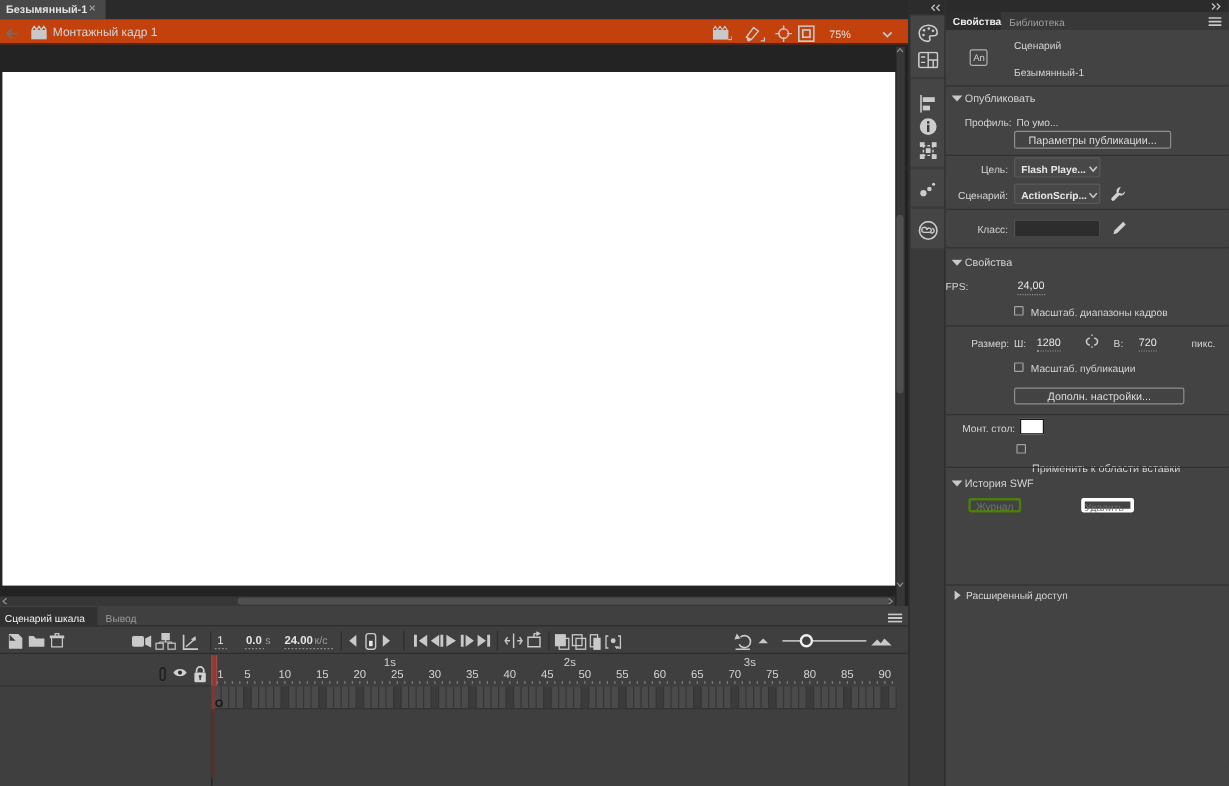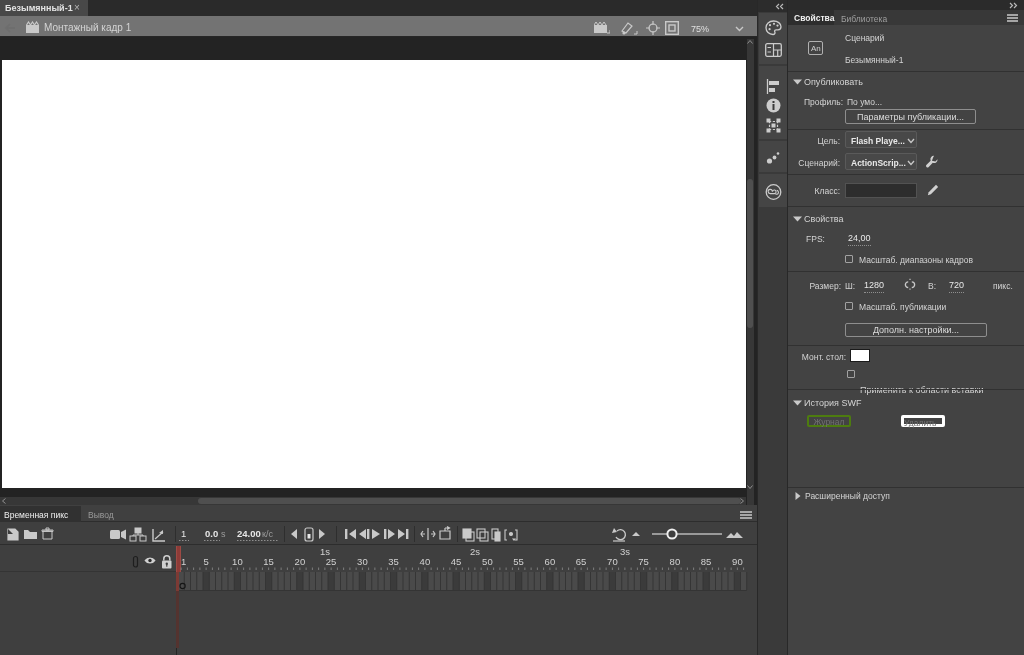--- a/index.html
+++ b/index.html
@@ -16,21 +16,21 @@
 
   <div class="abs" id="main" style="left:0;top:0;width:757px;height:655px;background:#232323;">
 
     <div class="abs" style="left:0;top:0;width:757px;height:16px;background:#2a2a2a;">
       <div class="abs" style="left:0;top:0;width:88px;height:16px;background:#484848;">
         <span class="abs" style="left:5px;top:3px;color:#e3e3e3;font-size:9px;font-weight:bold;">Безымянный-1</span>
         <span class="abs" style="left:74px;top:2px;color:#b4b4b4;font-size:10px;">×</span>
       </div>
     </div>
 
-    <div class="abs" id="editbar" style="left:0;top:16px;width:757px;height:21px;background:#737373;border-bottom:1px solid #262626;text-align:center;">
+    <div class="abs" id="editbar" style="left:0;top:16px;width:757px;height:21px;background:#c2410c;border-bottom:1px solid #262626;text-align:center;">
       <svg class="abs" style="left:4px;top:7px;" width="12" height="10" viewBox="0 0 12 10">
         <path d="M6 1 L2 5 L6 9 M2 5 L11 5" stroke="#6e6e6e" stroke-width="1.6" fill="none"></path>
       </svg>
       <svg class="abs" style="left:26px;top:5px;" width="13" height="12" viewBox="0 0 13 12">
         <rect x="0.5" y="4.5" width="12" height="7" fill="#c9c9c9" stroke="#c9c9c9"></rect>
         <path d="M0.5 4 L2.5 1 L4.5 4 M4.5 4 L6.5 1 L8.5 4 M8.5 4 L10.5 1 L12.5 4" stroke="#c9c9c9" fill="none" stroke-width="1.2"></path>
       </svg>
       <span class="abs" style="left:44px;top:6px;font-size:10px;color:#d4d4d4;white-space:nowrap;">Монтажный кадр 1</span>
 
       <svg class="abs" style="left:594px;top:5px;" width="16" height="13" viewBox="0 0 16 13">
@@ -76,21 +76,21 @@
         </svg>
       <svg class="abs" style="left:747px;top:446px;" width="6" height="6" viewBox="0 0 6 6">
           <path d="M0.5 1.5 L3 4.5 L5.5 1.5" stroke="#8f8f8f" fill="none"></path>
         </svg>
     </div>
 
     <div class="abs" id="timeline" style="left:0;top:505px;width:757px;height:150px;background:#3f3f3f;">
 
       <div class="abs" style="left:0;top:0;width:757px;height:17px;background:#404040;border-bottom:1px solid #2d2d2d;">
         <div class="abs" style="left:0;top:1px;width:81px;height:16px;background:#313131;">
-          <span class="abs" style="left:4px;top:4px;font-size:8.5px;color:#f0f0f0;">Временная пикс</span>
+          <span class="abs" style="left:4px;top:4px;font-size:8.5px;color:#f0f0f0;">Сценарий шкала</span>
         </div>
         <span class="abs" style="left:88px;top:5px;font-size:8.5px;color:#9a9a9a;">Вывод</span>
         <svg class="abs" style="left:740px;top:6px;" width="12" height="8" viewBox="0 0 12 8">
           <path d="M0 1 H12 M0 4 H12 M0 7 H12" stroke="#c9c9c9" stroke-width="1.6"></path>
         </svg>
       </div>
 
       <div class="abs" id="tltools" style="left:0;top:18px;width:757px;height:22px;background:#3f3f3f;border-bottom:1px solid #2d2d2d;">
         <svg width="757" height="22" viewBox="0 0 757 22" style="position:absolute;left:0;top:0;">
           <g fill="#c9c9c9" stroke="none">
@@ -337,21 +337,21 @@
     <div class="abs" style="left:57px;top:183px;width:72px;height:15px;background:#2d2d2d;border:1px solid #525252;"></div>
     <svg class="abs" style="left:139px;top:184px;" width="12" height="12" viewBox="0 0 14 14">
       <path d="M1 13 L2 9.5 L10.5 1 L13 3.5 L4.5 12 Z" fill="#d0d0d0"></path>
     </svg>
     <div class="abs" style="left:0;top:206px;width:236px;height:1px;background:#313131;"></div>
 
     <svg class="abs" style="left:5px;top:216px;" width="9" height="6" viewBox="0 0 9 6">
         <path d="M0 0.5 h9 l-4.5 5 z" fill="#c9c9c9"></path>
       </svg>
     <span class="abs" style="left:16px;top:214px;font-size:9px;color:#d4d4d4;">Свойства</span>
-    <div class="abs txt" style="left:0;top:234px;width:55px;text-align:center;">FPS:</div>
+    <div class="abs txt" style="left:0;top:234px;width:55px;text-align:left;">FPS:</div>
     <span class="abs" style="left:60px;top:233px;font-size:9px;color:#e8e8e8;border-bottom:1px dotted #8f8f8f;padding-bottom:2px;">24,00</span>
     <div class="abs" style="left:57px;top:255px;width:8px;height:8px;border:1px solid #a2a2a2;border-radius:1px;"></div>
     <span class="abs txt" style="left:71px;top:255px;">Масштаб. диапазоны кадров</span>
     <div class="abs" style="left:0;top:271px;width:236px;height:1px;background:#313131;"></div>
 
     <div class="abs txt" style="left:0;top:281px;width:53px;text-align:right;">Размер:</div>
     <span class="abs txt" style="left:57px;top:281px;">Ш:</span>
     <span class="abs" style="left:76px;top:280px;font-size:9px;color:#e8e8e8;border-bottom:1px dotted #8f8f8f;padding-bottom:2px;">1280</span>
     <svg class="abs" style="left:114px;top:278px;" width="16" height="13" viewBox="0 0 18 14">
       <path d="M7 4 a3.2 3.2 0 0 0 -3.2 3.2 a3.2 3.2 0 0 0 3.2 3.2" fill="none" stroke="#c9c9c9" stroke-width="1.5"></path>

